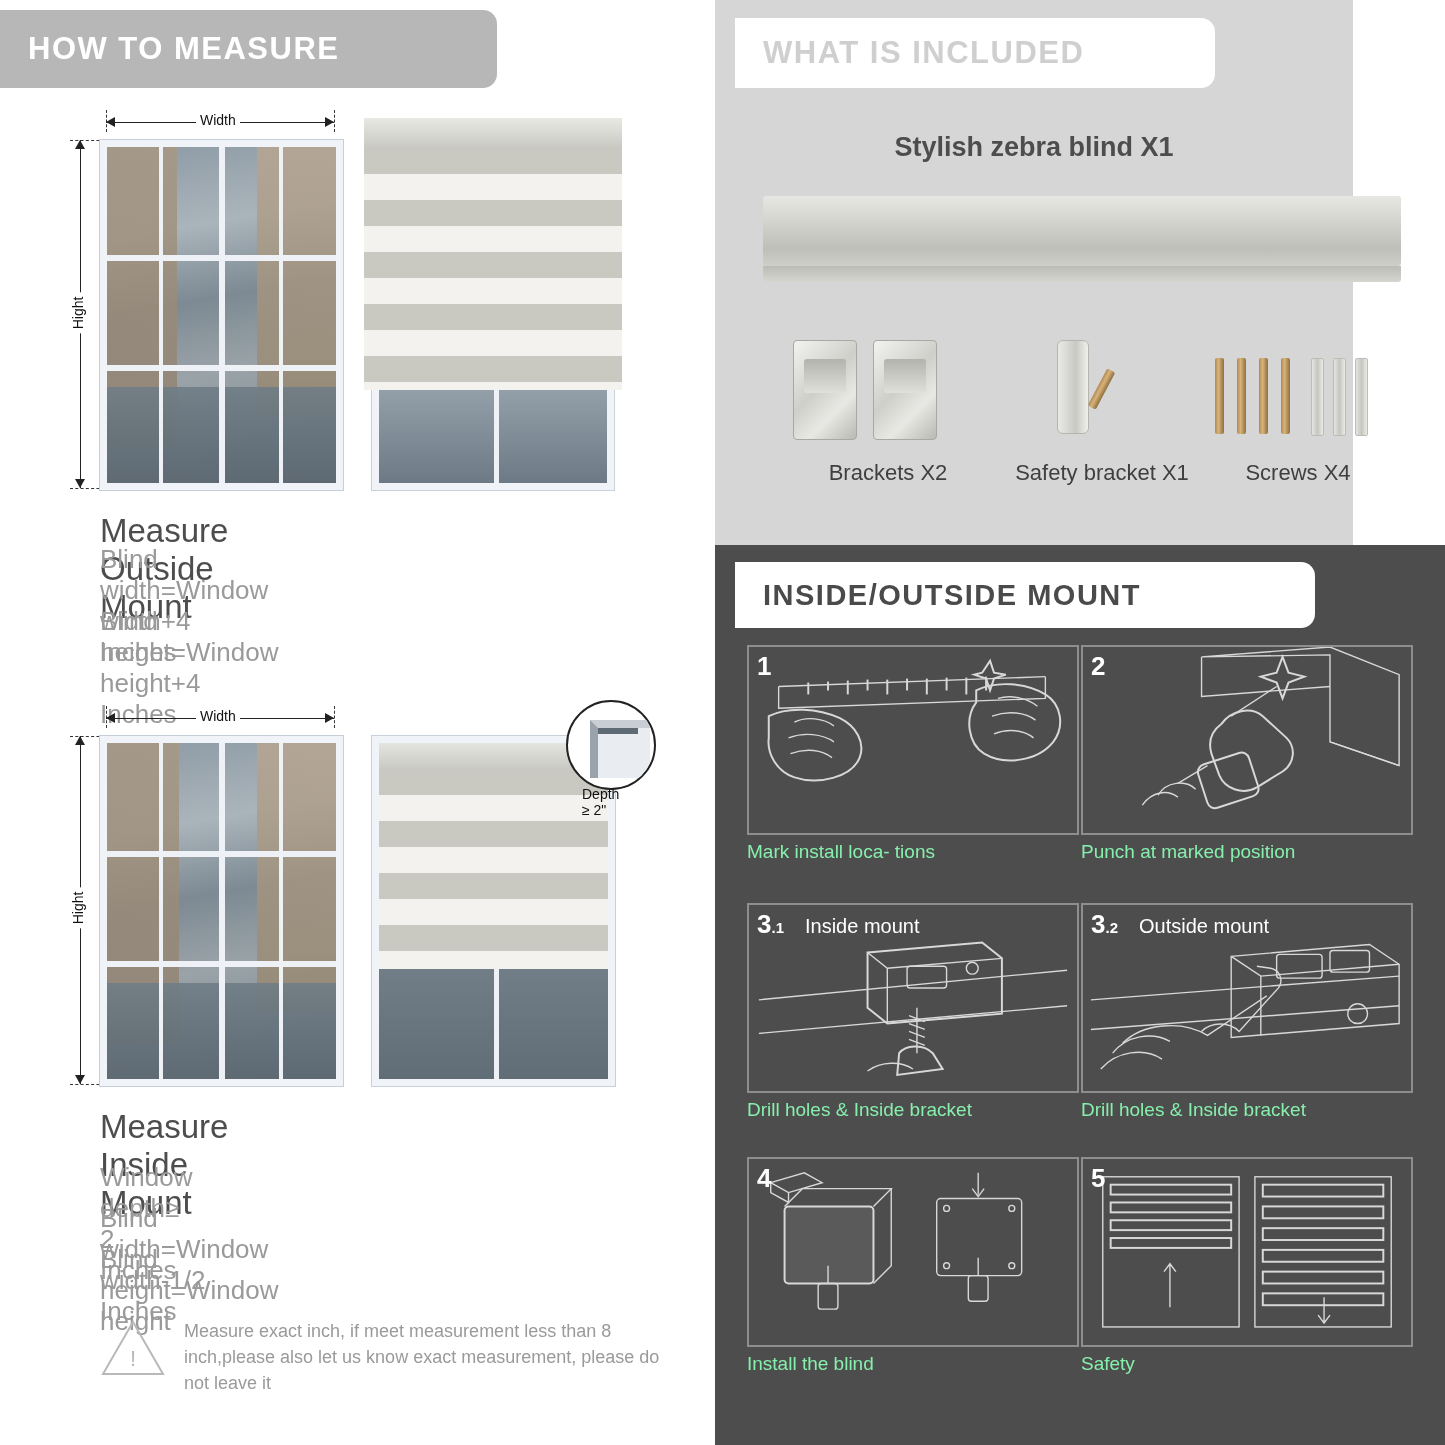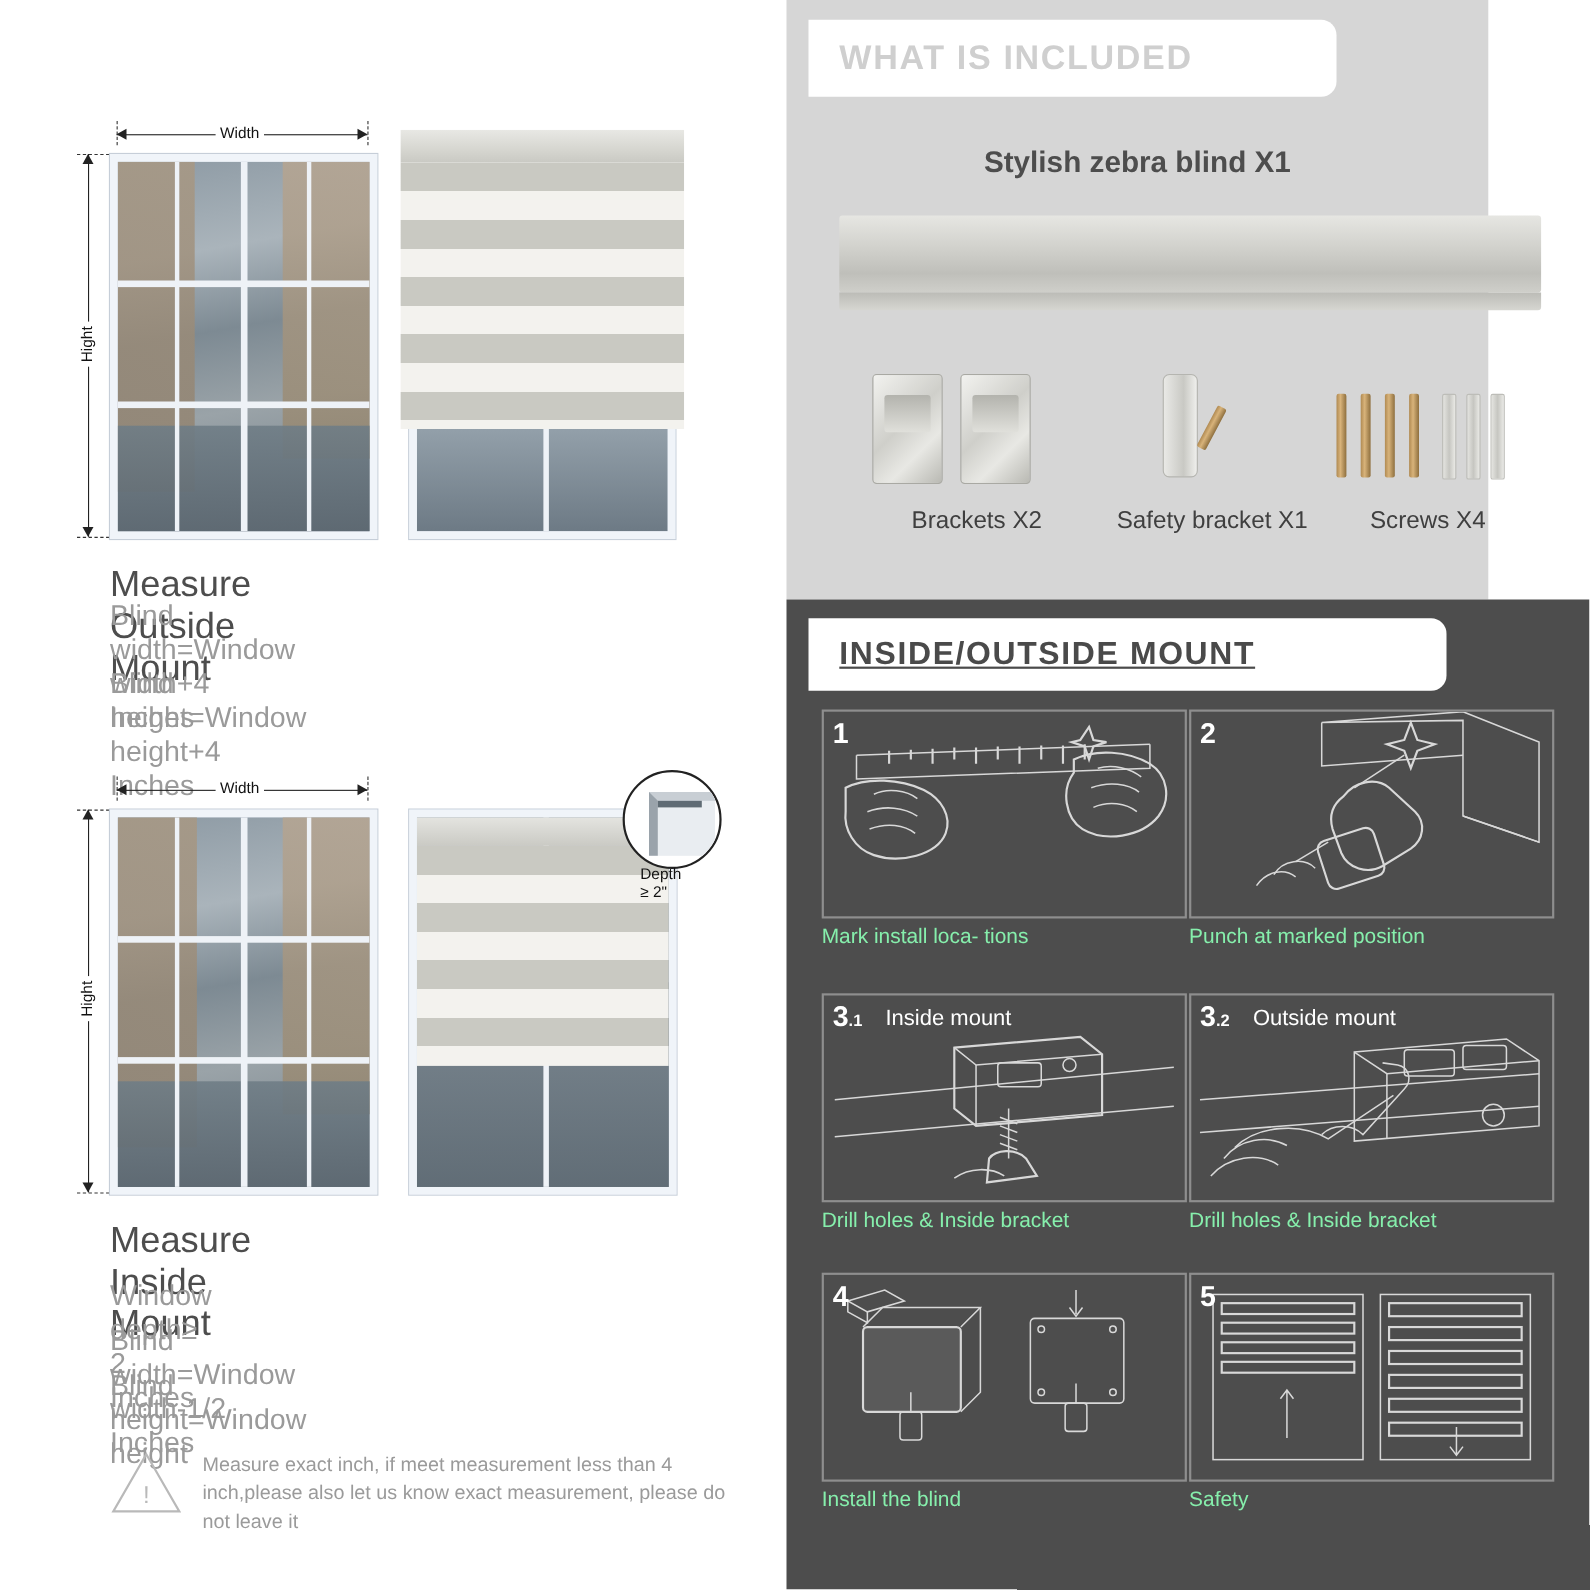--- a/index.html
+++ b/index.html
@@ -62,21 +62,21 @@
     border-radius: 0 14px 14px 0;
   }
   #hdr-included .pill-title { color: #cfcfcf; }
 
   #hdr-mount {
     left: 20px; top: 562px;
     width: 580px; height: 66px;
     background: #ffffff;
     border-radius: 0 14px 14px 0;
   }
-  #hdr-mount .pill-title { color: #4a4a4a; font-size: 29px; text-decoration: underline;}
+  #hdr-mount .pill-title { color: #4a4a4a; font-size: 29px;}
 
   
   .win-diagram {
     position: absolute;
   }
   .window-frame {
     position: absolute;
     background: #dfe6ef;
     border: 7px solid #f0f4f9;
     box-sizing: border-box;
@@ -315,20 +315,23 @@
   .sketch .thin { stroke-width: 1.4; }
   .sketch .fillgray { fill: #5a5a5a; stroke: #d8d8d8; }
 </style>
 </head>
 <body>
 
 <div class="page">
 
   <div class="left-col">
 
+    <div class="pill" id="hdr-measure">
+      <span class="pill-title">HOW TO MEASURE</span>
+    </div>
 
     <div class="win-diagram">
 
       <div class="dashed-v" style="left:106px; top:110px; height:22px;"></div>
       <div class="dashed-v" style="left:334px; top:110px; height:22px;"></div>
       <div class="dim-line-h" style="left:106px; top:122px; width:228px;"></div>
       <div class="arrow-l" style="left:106px; top:117px;"></div>
       <div class="arrow-r" style="left:325px; top:117px;"></div>
       <div class="dim-label" style="left:196px; top:112px;">Width</div>
 
@@ -415,21 +418,21 @@
       <div class="section-line" style="left:100px; top:1244px;">Blind height=Window height</div>
     </div>
 
     <div class="warn-wrap">
       <div class="warn-tri">
         <svg width="66" height="60" viewBox="0 0 66 60">
           <polygon points="33,4 63,56 3,56" fill="none" stroke="#b9b9b9" stroke-width="2"></polygon>
           <text x="33" y="48" font-size="22" fill="#b9b9b9" text-anchor="middle" font-family="Liberation Sans, sans-serif">!</text>
         </svg>
       </div>
-      <div class="warn-text">Measure exact inch, if meet measurement less than 4 inch,please also let us know exact measurement, please do not leave it</div>
+      <div class="warn-text">Measure exact inch, if meet measurement less than 8 inch,please also let us know exact measurement, please do not leave it</div>
     </div>
   </div>
 
   <div class="right-col">
 
     <div id="included-panel">
       <div class="pill" id="hdr-included">
         <span class="pill-title">WHAT IS INCLUDED</span>
       </div>
 

